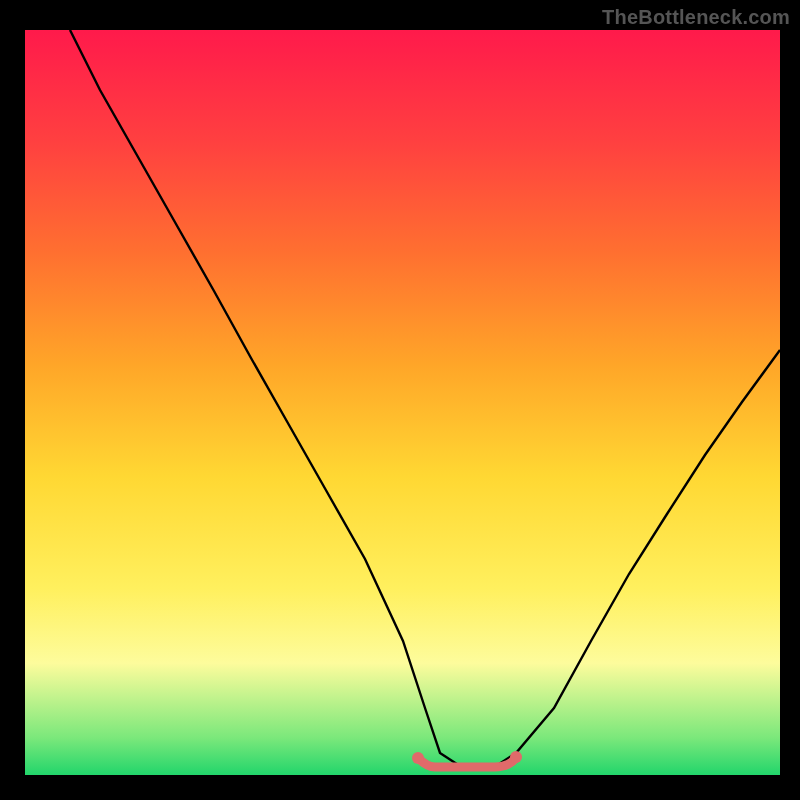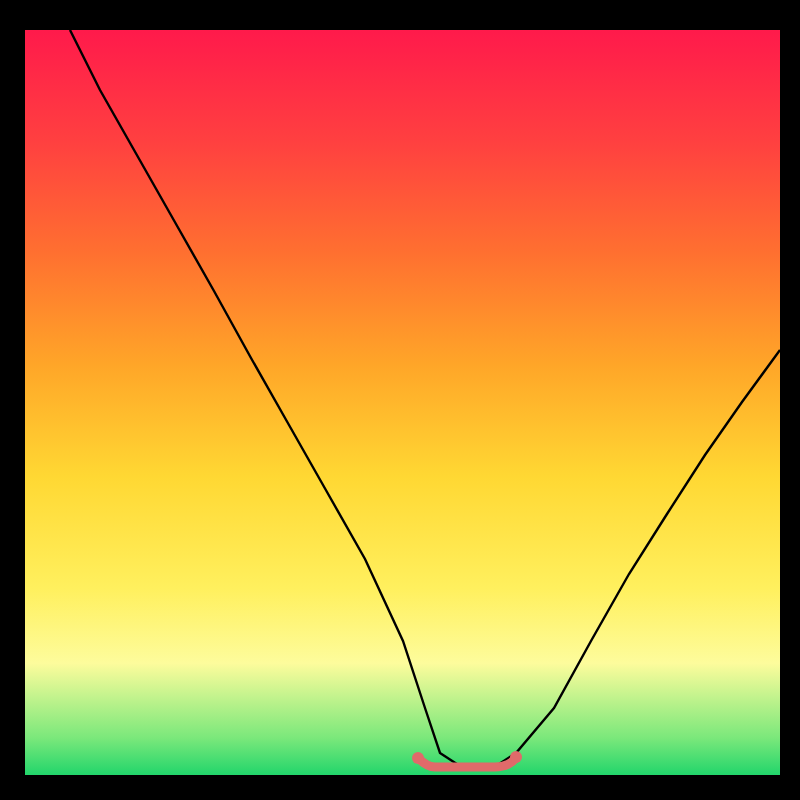--- a/index.html
+++ b/index.html
@@ -55,20 +55,21 @@
     font-size: 20px;
     font-weight: 600;
     letter-spacing: 0.2px;
   }
 </style>
 </head>
 <body>
 
 <div class="frame">
 
+  <div class="watermark">TheBottleneck.com</div>
 
   <div class="plot-area">
     <div class="gradient"></div>
 
     <svg class="curve" viewBox="0 0 755 745" preserveAspectRatio="none">
       <path d="M 45 0
                L 75 60
                L 113 127
                L 151 194
                L 189 261

